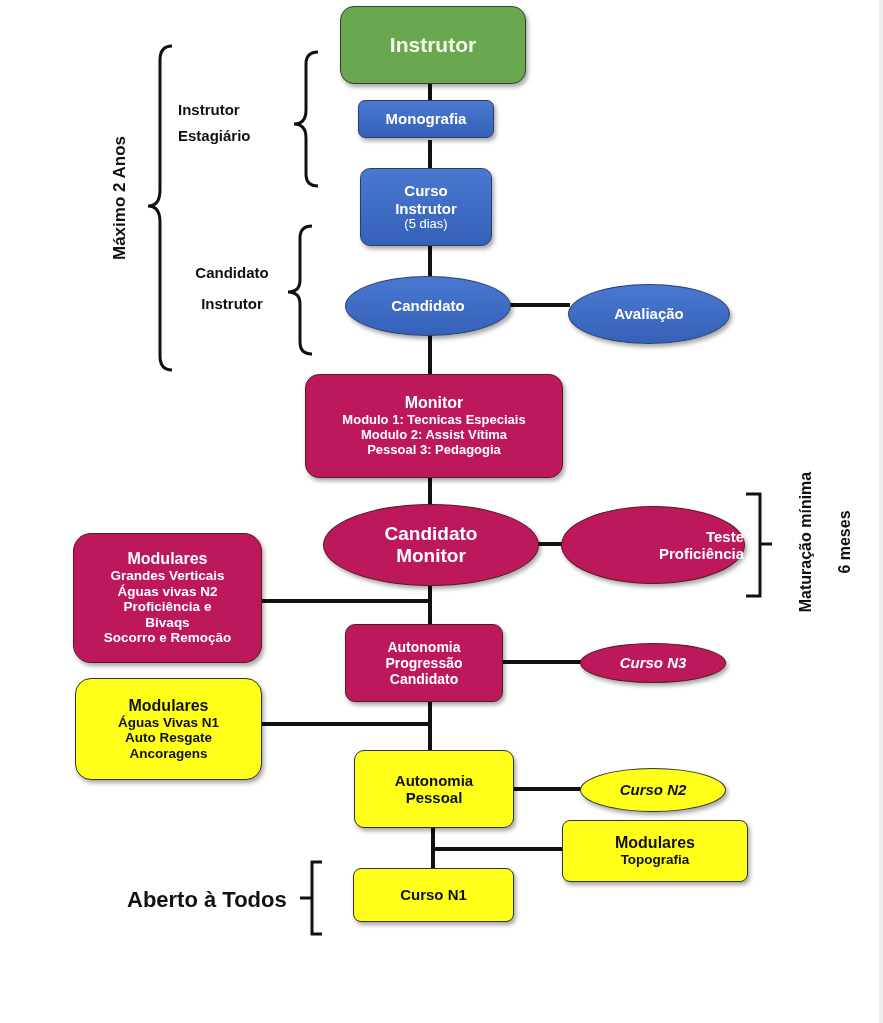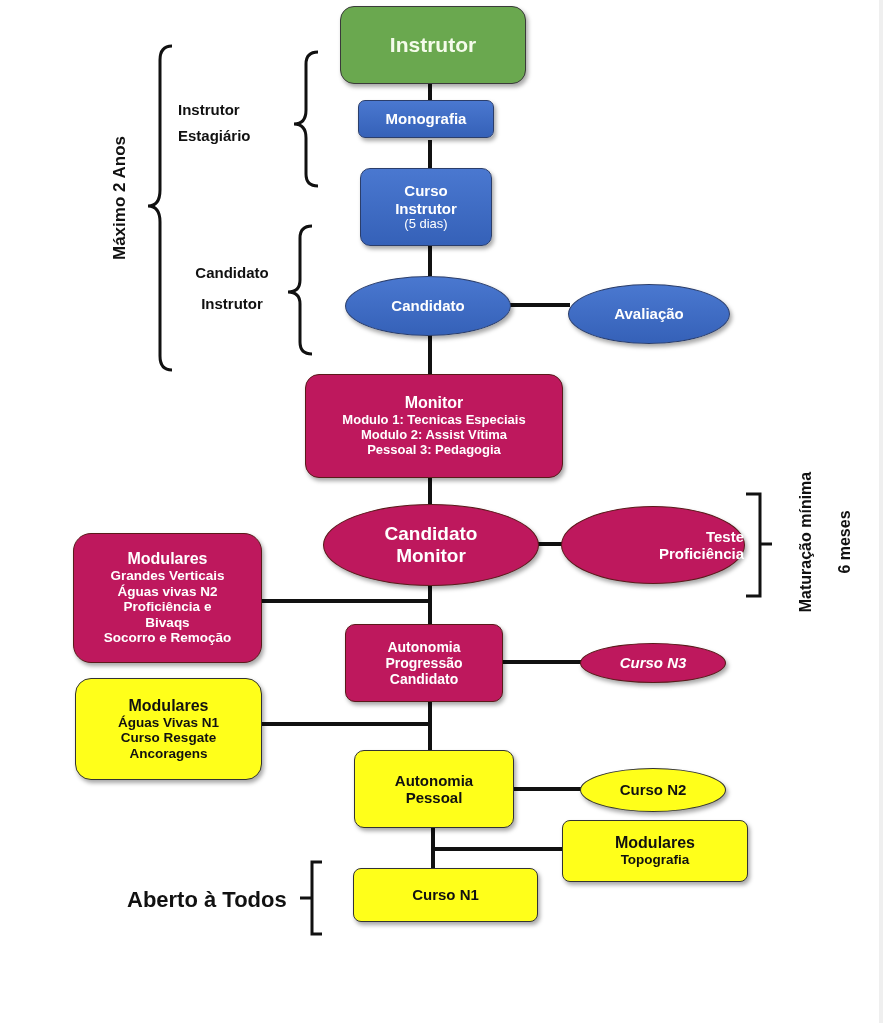--- a/index.html
+++ b/index.html
@@ -135,33 +135,33 @@
   <span>Candidato</span>
 </div>
 
 <div class="node ellipse red" style="left:580px; top:643px; width:146px; height:40px; font-size:15px;font-style:italic;">
   <span>Curso N3</span>
 </div>
 
 <div class="node rect yellow" style="left:75px; top:678px; width:187px; height:102px; font-size:13.5px; border-radius:16px;">
   <span style="font-size:16px;">Modulares</span>
   <span>Águas Vivas N1</span>
-  <span>Curso Resgate</span>
+  <span>Auto Resgate</span>
   <span>Ancoragens</span>
 </div>
 
 <div class="node rect yellow" style="left:354px; top:750px; width:160px; height:78px; font-size:15px; border-radius:10px;">
   <span>Autonomia</span>
   <span>Pessoal</span>
 </div>
 
-<div class="node ellipse yellow" style="left:580px; top:768px; width:146px; height:44px; font-size:15px;">
+<div class="node ellipse yellow" style="left:580px; top:768px; width:146px; height:44px; font-size:15px;font-style:italic;">
   <span>Curso N2</span>
 </div>
 
 <div class="node rect yellow" style="left:562px; top:820px; width:186px; height:62px; font-size:13.5px; border-radius:8px;">
   <span style="font-size:16px;">Modulares</span>
   <span>Topografia</span>
 </div>
 
-<div class="node rect yellow" style="left:353px; top:868px; width:185px; height:54px; font-size:15px; border-radius:8px;">
+<div class="node rect yellow" style="left:353px; top:868px; width:161px; height:54px; font-size:15px; border-radius:8px;">
   <span>Curso N1</span>
 </div>
 
 </body></html>

